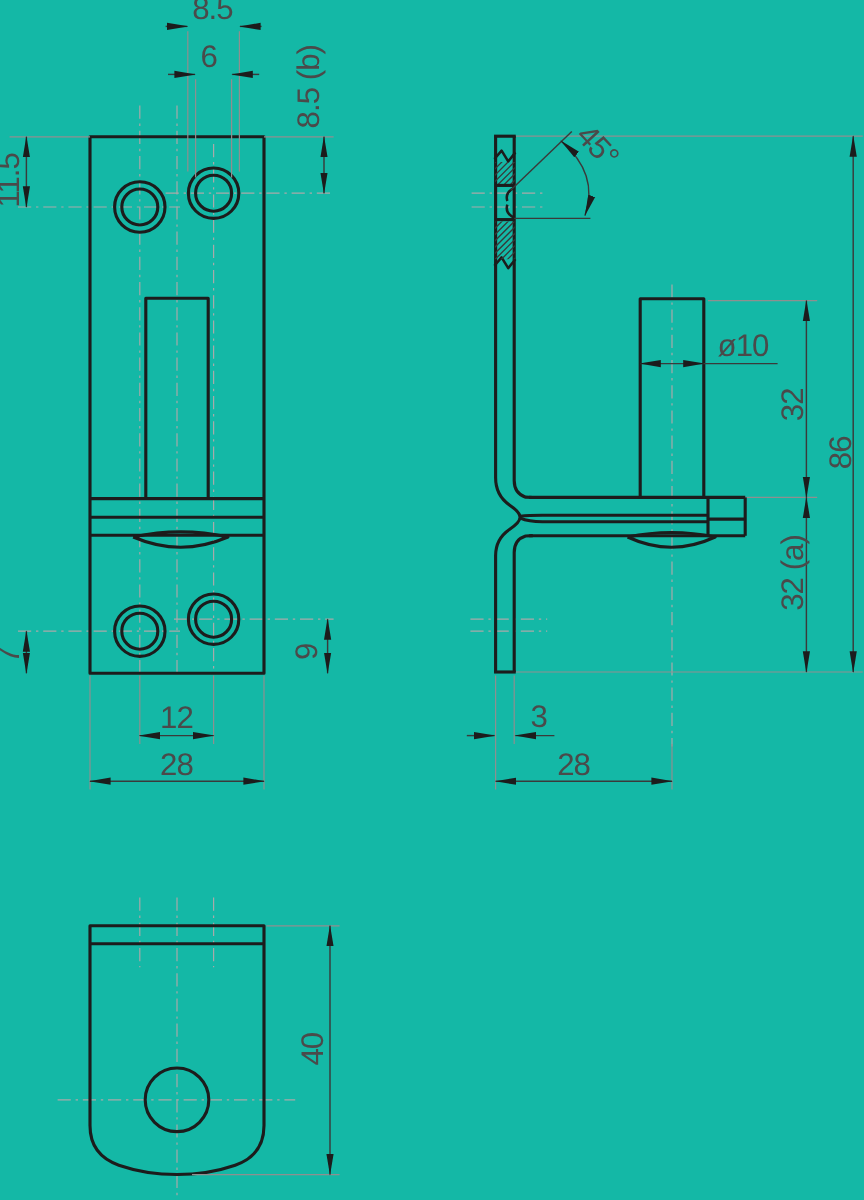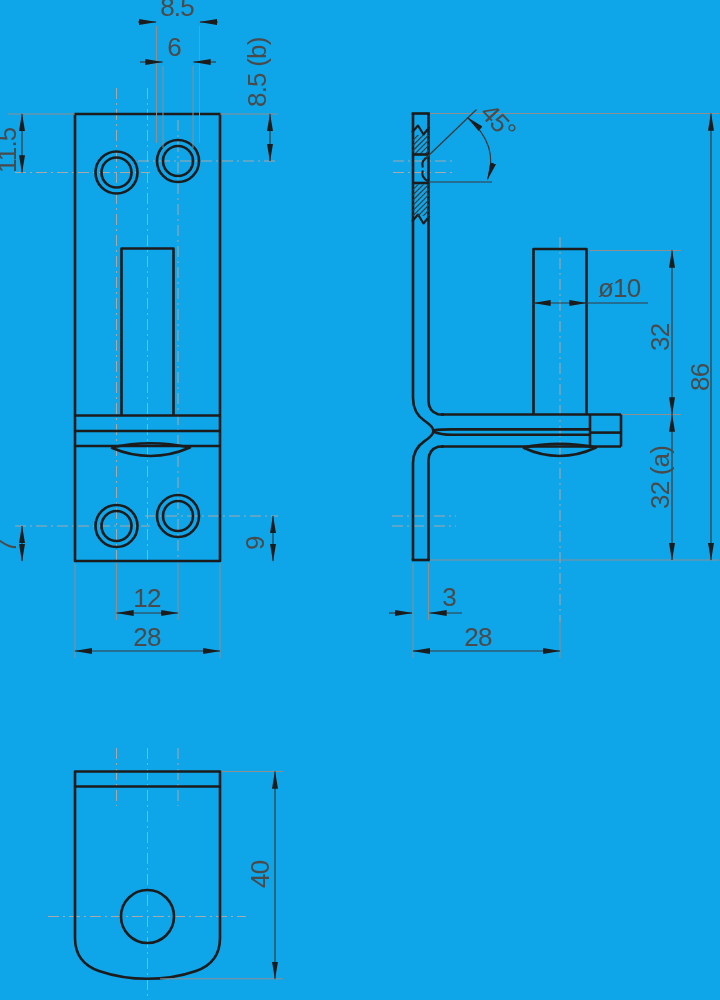--- a/index.html
+++ b/index.html
@@ -1,16 +1,16 @@
 <!DOCTYPE html>
 <html><head>
 <meta charset="utf-8">
 <style>
   html,body{margin:0;padding:0;background:#ffffff;}
-  .stage{position:relative;width:720px;height:1000px;background:#0ea5e9;overflow:hidden;
+  .stage{position:relative;width:720px;height:1000px;background:#14b8a6;overflow:hidden;
          font-family:"Liberation Sans",sans-serif;}
   svg{display:block;}
   
   .o{stroke:#1c1c1c;stroke-width:2.6;fill:none;stroke-linejoin:round;}
   .o2{stroke:#1c1c1c;stroke-width:2.1;fill:none;stroke-linejoin:round;}
   
   .d{stroke:#3a3a3a;stroke-width:1.2;fill:none;}
   
   .e{stroke:#8f8f8f;stroke-width:1;fill:none;}
   

